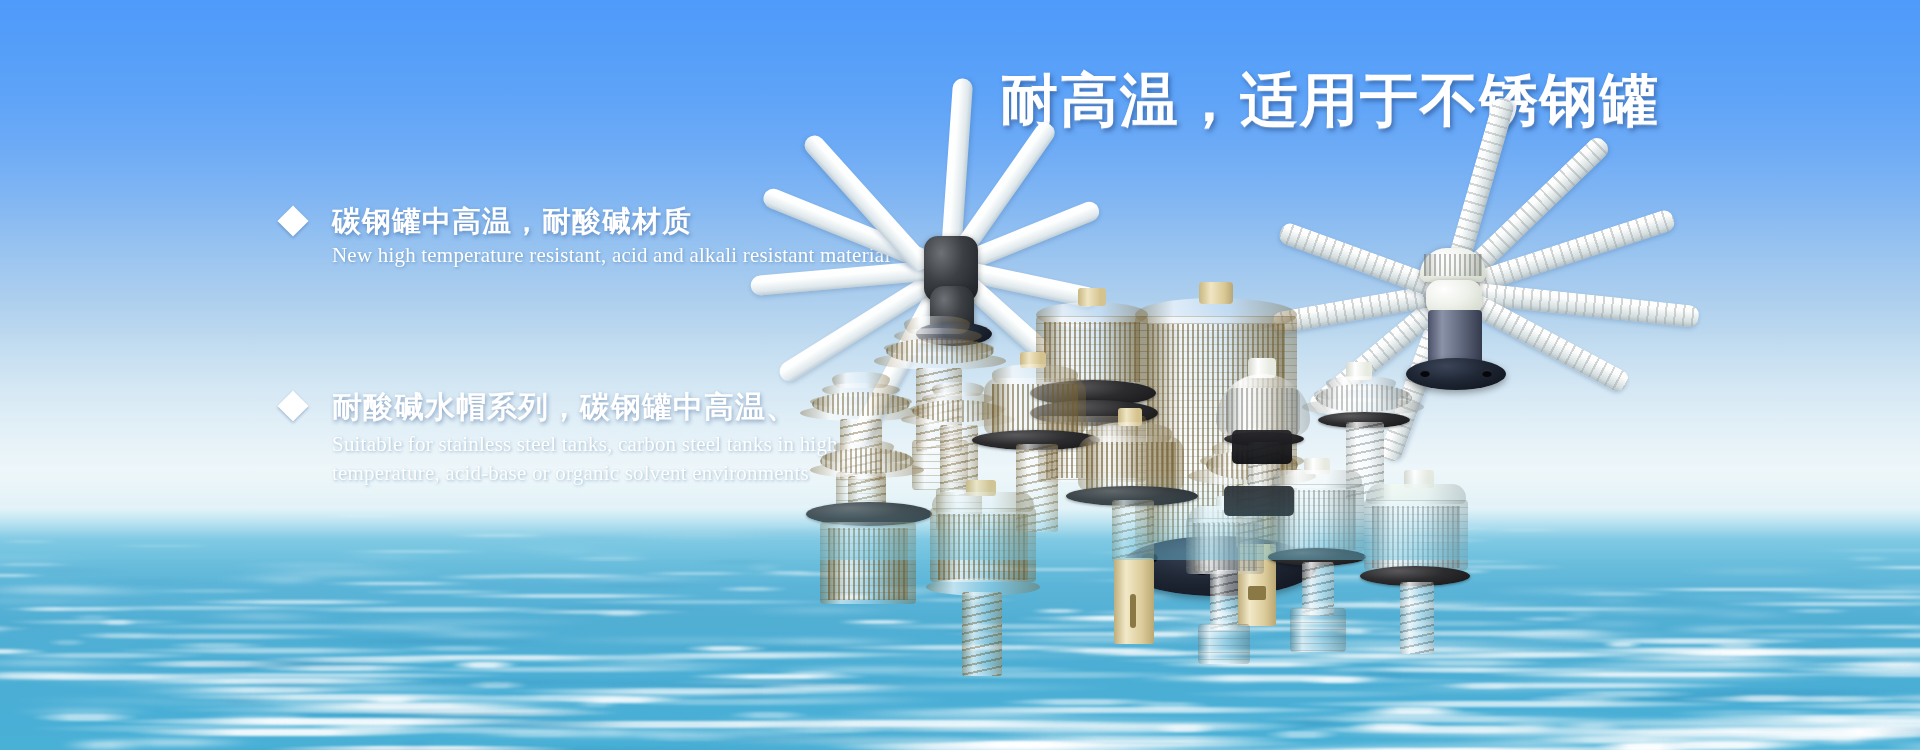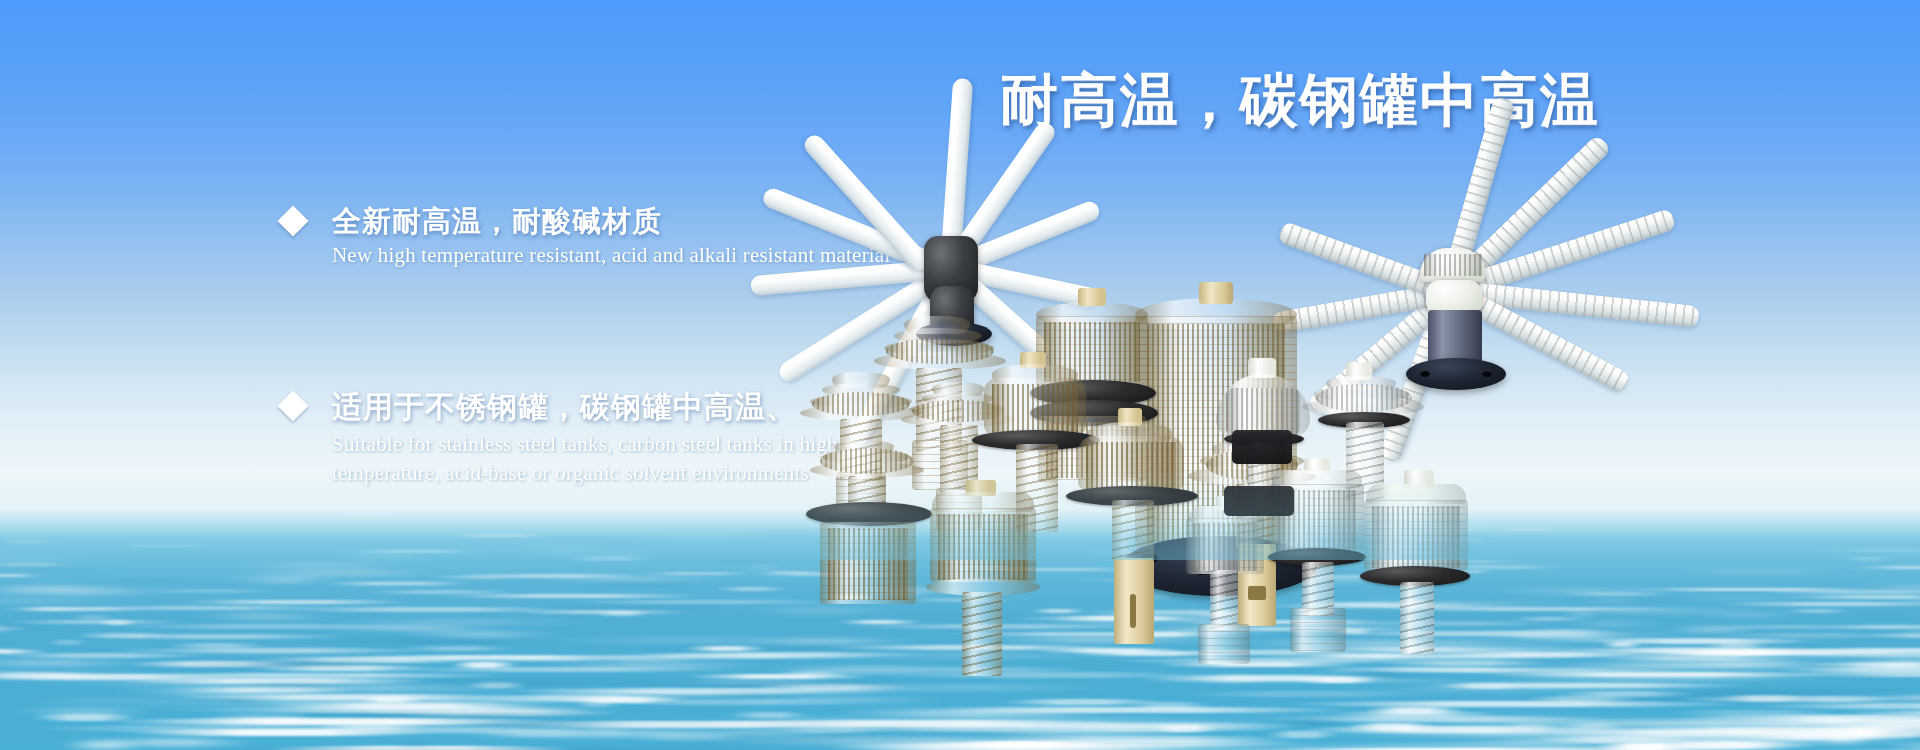--- a/index.html
+++ b/index.html
@@ -570,33 +570,33 @@
         <div class="rip" style="left: 1122.29px; top: 171.818px; width: 358.811px; height: 5.67295px; opacity: 0.28;"></div>
         <div class="rip" style="left: 184.423px; top: 93.9744px; width: 226.219px; height: 3.91828px; opacity: 0.6;"></div>
         <div class="rip" style="left: 683.293px; top: 139.696px; width: 85.2232px; height: 4.94888px; opacity: 0.78;"></div>
         <div class="rip soft" style="left: 579.684px; top: 222.505px; width: 56.2364px; height: 6.81548px; opacity: 0.41;"></div>
         <div class="rip soft" style="left: 1800.82px; top: 155.134px; width: 271.263px; height: 5.29687px; opacity: 0.23;"></div>
         <div class="rip dark" style="left: 1268.09px; top: 213.135px; width: 90.3566px; height: 6.60428px; opacity: 0.75;"></div>
         <div class="rip soft" style="left: 509.142px; top: 131.895px; width: 351.538px; height: 4.77304px; opacity: 0.32;"></div>
       </div>
   </div>
 
-  <div class="title">耐高温，碳钢罐中高温</div>
+  <div class="title">耐高温，适用于不锈钢罐</div>
 
   <div class="bullets">
 
     <div class="bullet b1">
       <span class="dia"></span>
-      <div class="b-cn">全新耐高温，耐酸碱材质</div>
+      <div class="b-cn">碳钢罐中高温，耐酸碱材质</div>
       <div class="b-en">New high temperature resistant, acid and alkali resistant material</div>
     </div>
 
     <div class="bullet b2">
       <span class="dia"></span>
-      <div class="b-cn">适用于不锈钢罐，碳钢罐中高温、</div>
+      <div class="b-cn">耐酸碱水帽系列，碳钢罐中高温、</div>
       <div class="b-en">Suitable for stainless steel tanks, carbon steel tanks in high</div>
       <div class="b-en">temperature, acid-base or organic solvent environments</div>
     </div>
 
   </div>
 
   <div class="products">
 
     <div class="pt" style="left:-170px;top:0px;width:440px;height:280px;">
       <div class="arm smooth" style="left:40px;top:118px;width:200px;transform:rotate(-62deg);transform-origin:100% 50%;"></div>

